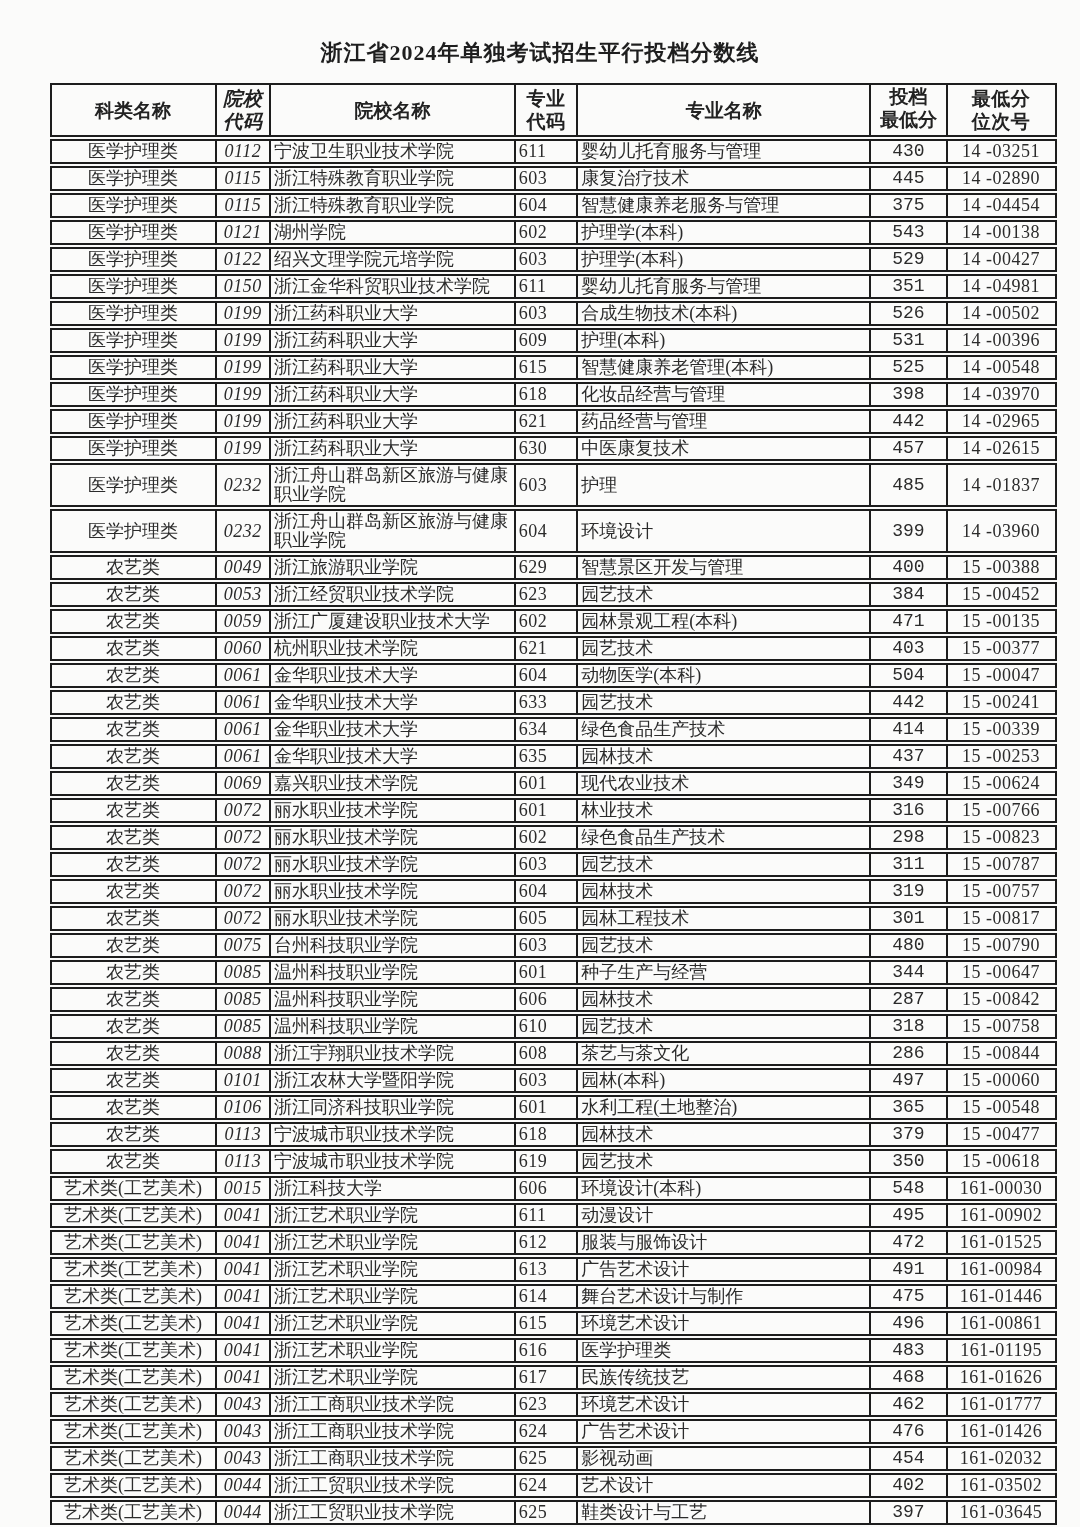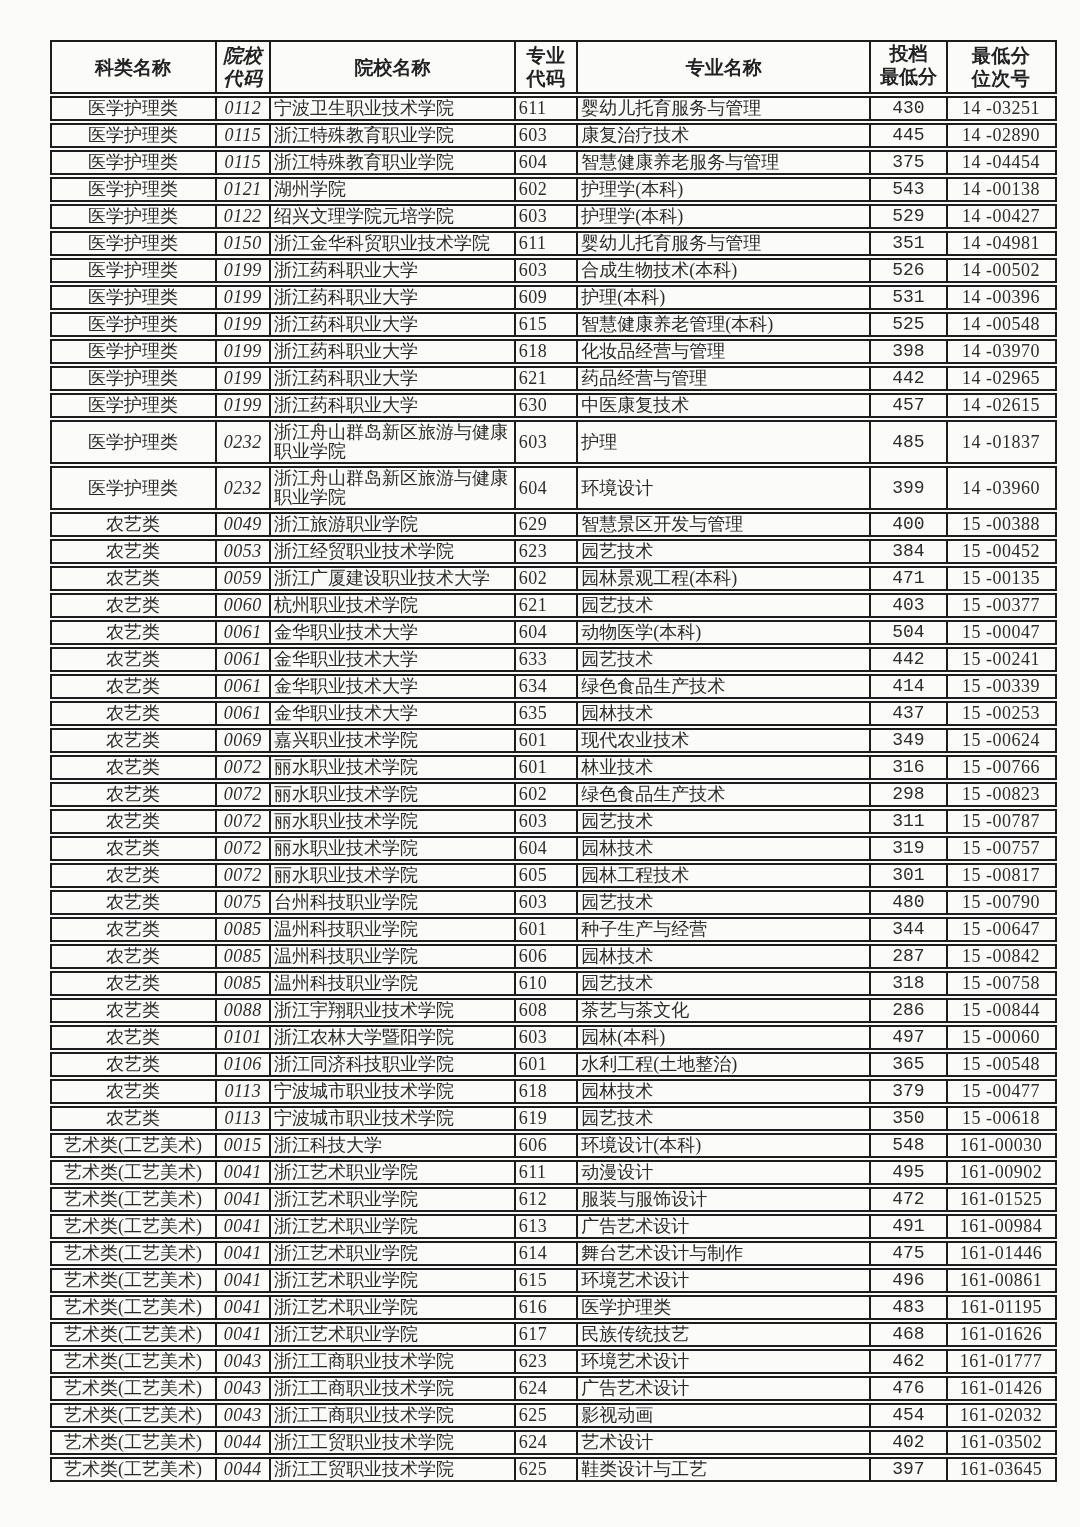--- a/index.html
+++ b/index.html
@@ -54,20 +54,21 @@
   .col-major_code  { width: 6.2%;  letter-spacing: 0.5px; }
   .col-major       { width: 29.1%; text-align: left; padding-left: 5px; font-family: Liberation Serif, serif; }
   .col-score       { width: 7.6%;  text-align: center; font-family: Liberation Mono, monospace; }
   .col-rank        { width: 10.8%; text-align: center; white-space: nowrap; letter-spacing: 0.5px; }
 </style>
 </head>
 <body>
 
 <div class="page">
 
+  <h1 class="doc-title">浙江省2024年单独考试招生平行投档分数线</h1>
 
   <table class="score-table">
     <colgroup>
       <col class="col-category">
         <col class="col-school_code">
         <col class="col-school">
       <col class="col-major_code">
         <col class="col-major">
         <col class="col-score">
         <col class="col-rank">

